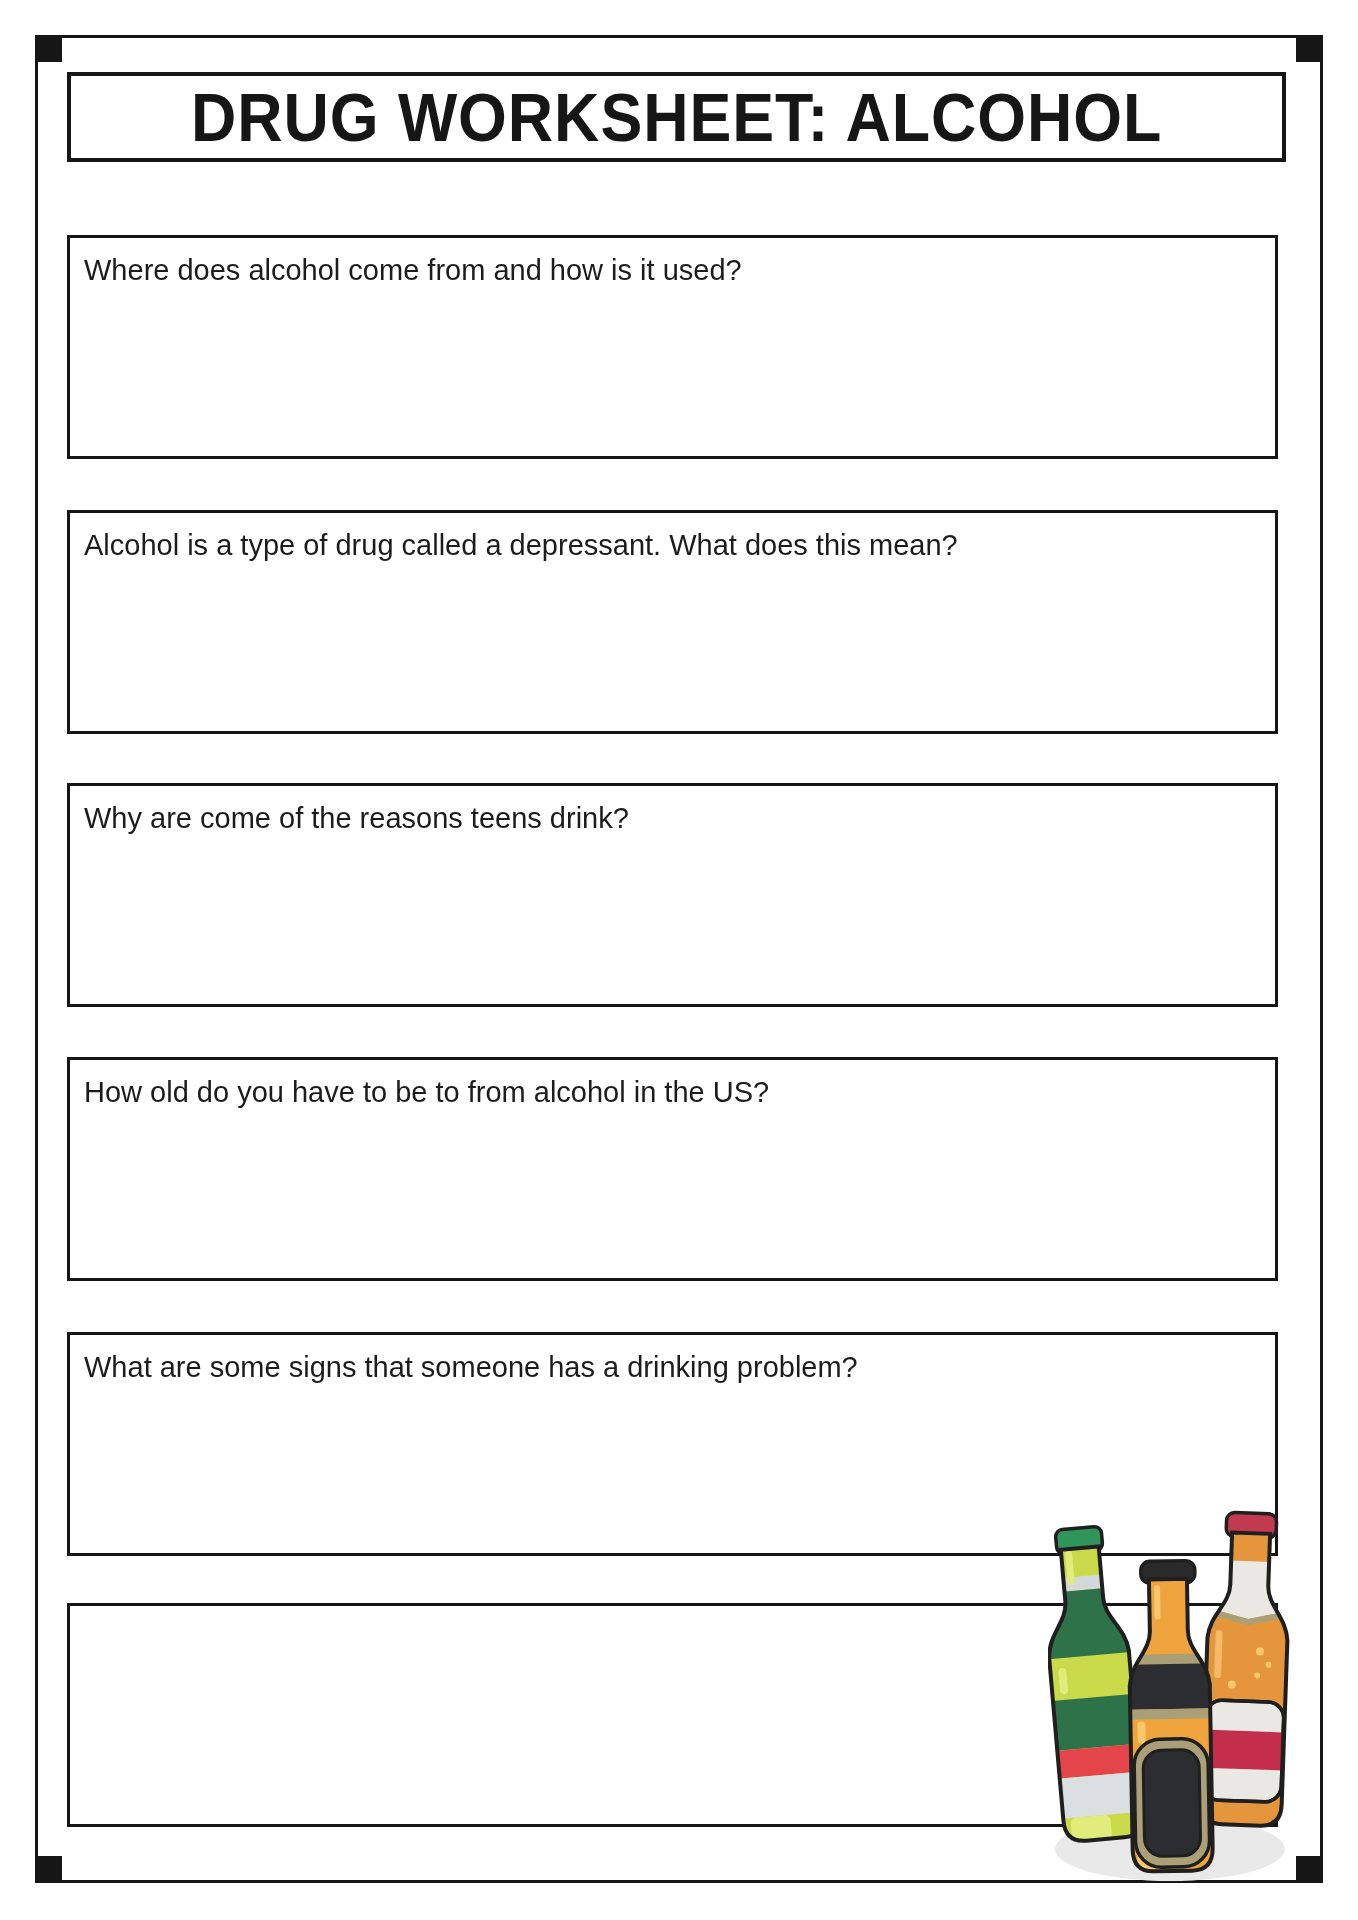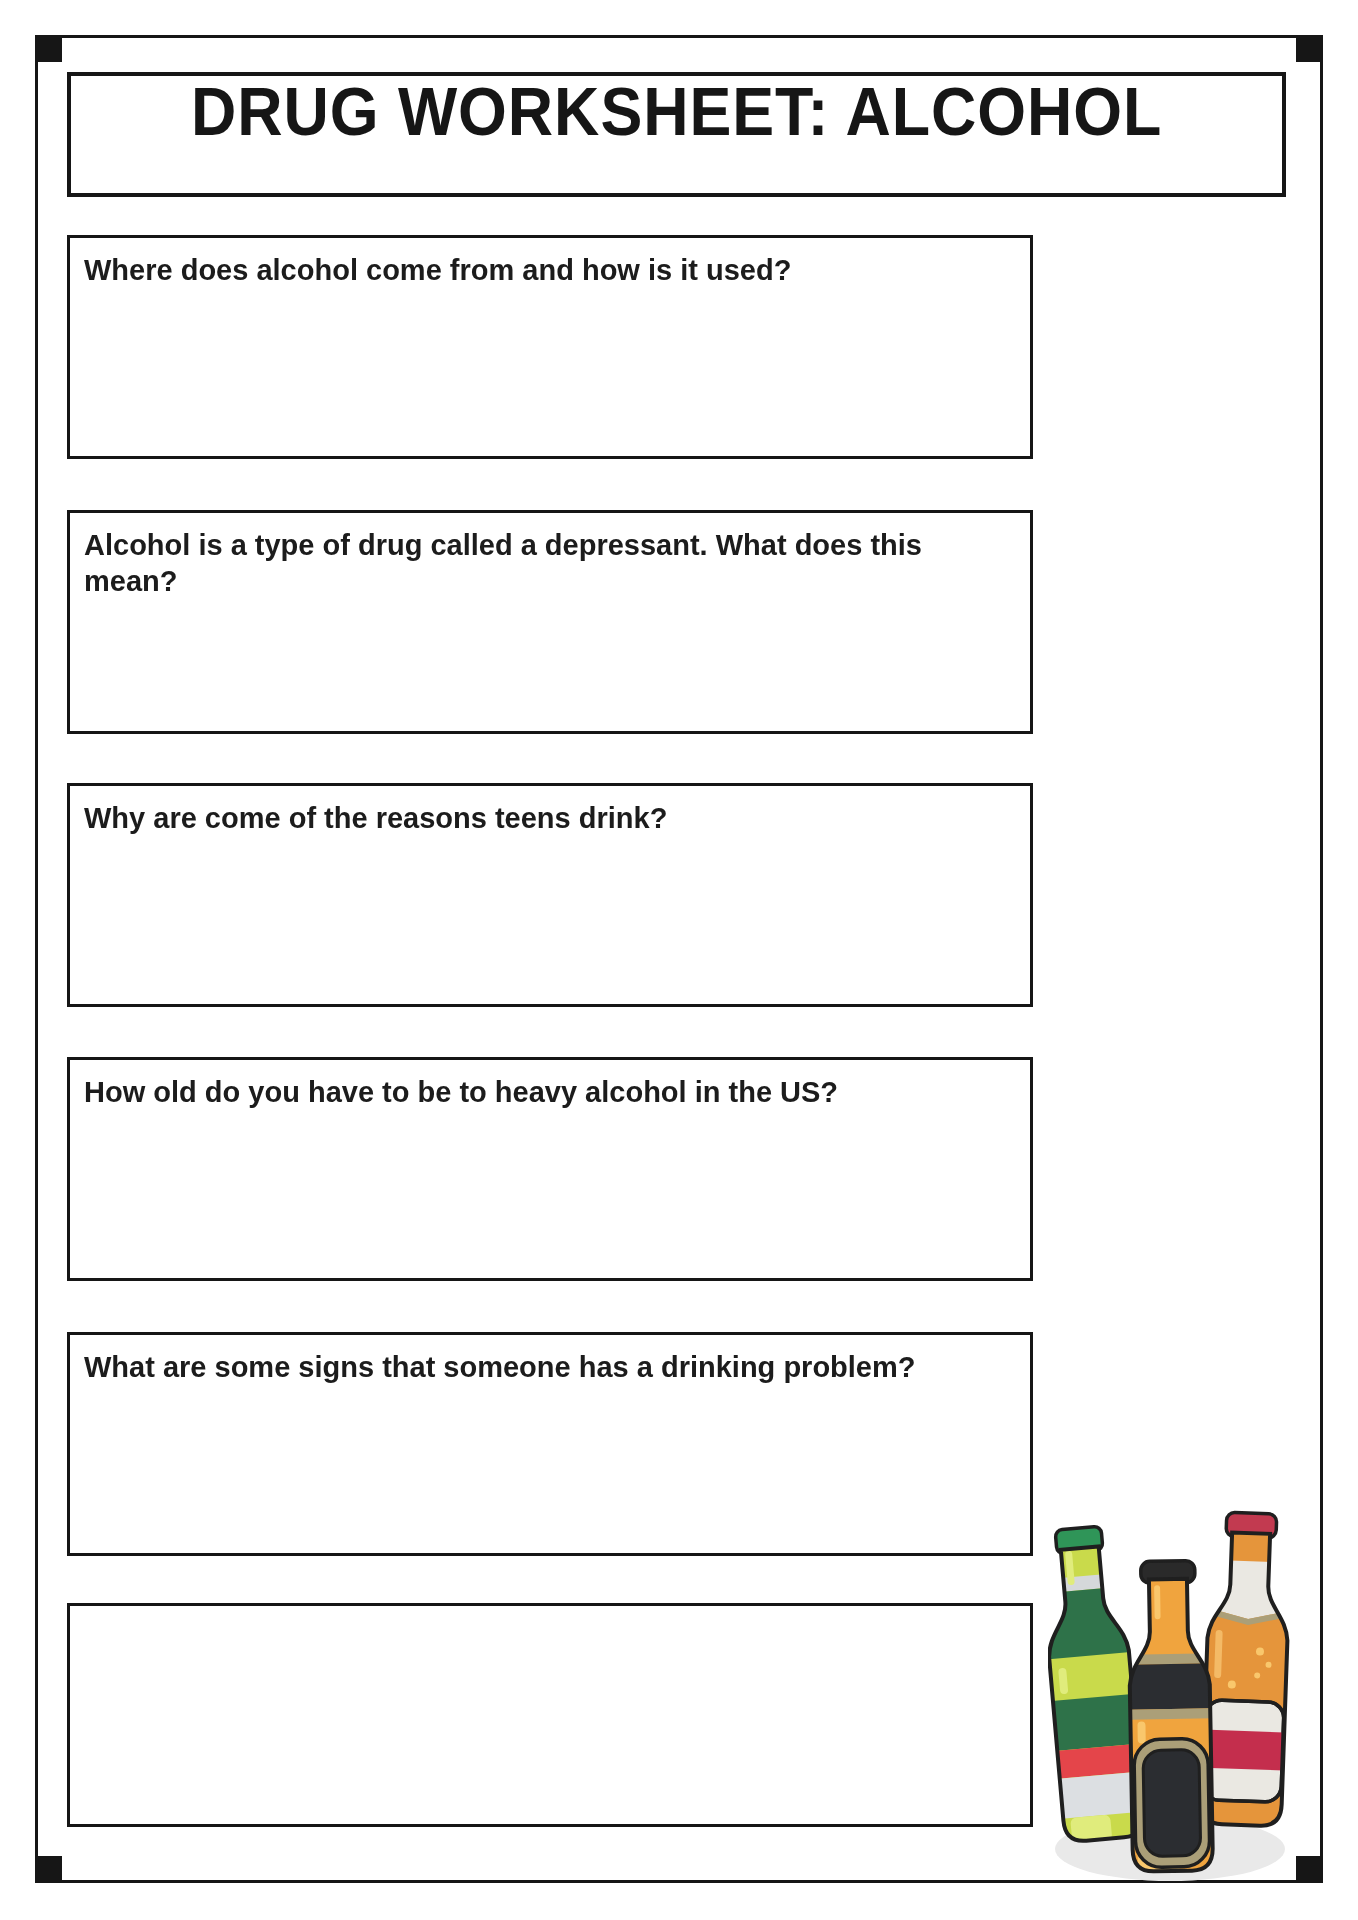--- a/index.html
+++ b/index.html
@@ -12,32 +12,32 @@
     border:3px solid var(--ink,#161616);box-sizing:border-box;background:transparent;
   }
   .corner{
     position:absolute;width:24px;height:24px;background:var(--ink,#161616);
   }
   .corner.tl{top:0;left:0}
   .corner.tr{top:0;right:0}
   .corner.bl{bottom:0;left:0}
   .corner.br{bottom:0;right:0}
   .title-box{
-    position:absolute;left:67px;top:72px;width:1219px;height:125px;
+    position:absolute;left:67px;top:72px;width:1219px;height:90px;
     border:4px solid var(--ink,#161616);box-sizing:border-box;
-    display:flex;justify-content:center;background:#fff;
+    display:flex;align-items:center;justify-content:center;background:#fff;
   }
   .title-text{
     font-size:64px;font-weight:700;letter-spacing:1px;white-space:nowrap;
     transform:scale(0.98,1.08);color:var(--ink,#161616);
   }
   .qbox{
-    position:absolute;left:67px;width:966px;height:224px;
+    position:absolute;left:67px;width:1211px;height:224px;
     border:3px solid var(--ink,#161616);box-sizing:border-box;background:#fff;
-    display:flex;flex-direction:column;font-weight:bold;
+    display:flex;flex-direction:column;
   }
   .q1{top:235px}.q2{top:510px}.q3{top:783px}.q4{top:1057px}.q5{top:1332px}.q6{top:1603px}
   .q-label{
     padding:14px 16px 0 14px;font-size:29px;line-height:1.25;color:#1c1c1c;
   }
   .answer-area{flex:1}
   .bottles{
     position:absolute;left:1048px;top:1505px;width:250px;height:380px;z-index:5;
   }
 </style>
@@ -64,21 +64,21 @@
   <div class="q-label">Alcohol is a type of drug called a depressant. What does this mean?</div>
   <div class="answer-area"></div>
 </div>
 
 <div class="qbox q3">
   <div class="q-label">Why are come of the reasons teens drink?</div>
   <div class="answer-area"></div>
 </div>
 
 <div class="qbox q4">
-  <div class="q-label">How old do you have to be to heavy alcohol in the US?</div>
+  <div class="q-label">How old do you have to be to from alcohol in the US?</div>
   <div class="answer-area"></div>
 </div>
 
 <div class="qbox q5">
   <div class="q-label">What are some signs that someone has a drinking problem?</div>
   <div class="answer-area"></div>
 </div>
 
 <div class="qbox q6">
   <div class="answer-area"></div>

